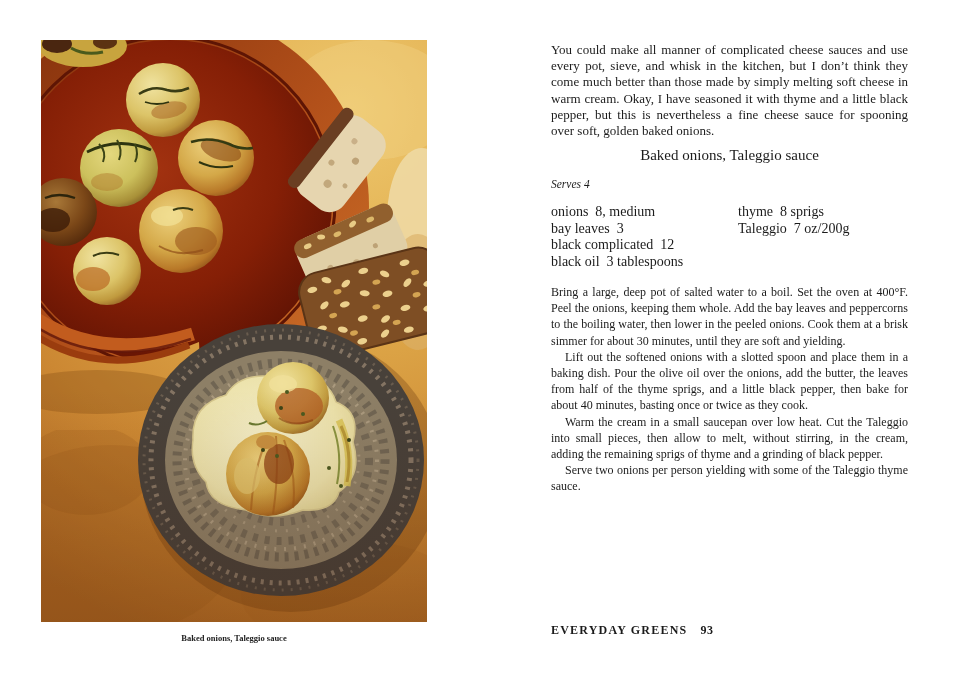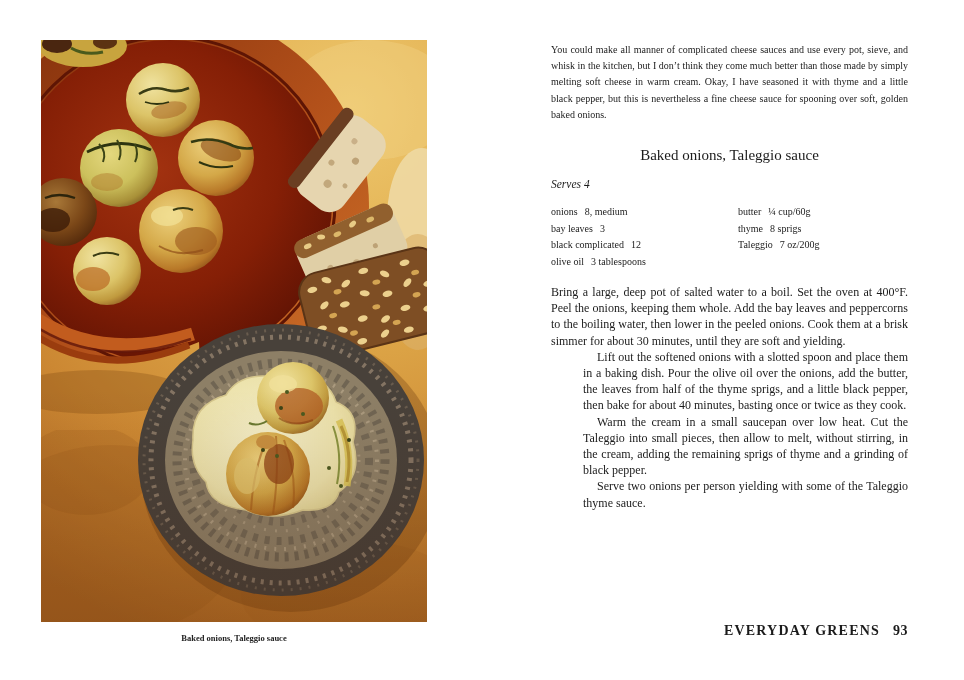--- a/index.html
+++ b/index.html
@@ -13,45 +13,45 @@
     overflow:hidden; background:#d79a3d;
   }
   .photo svg { display:block; width:100%; height:100%; }
   .photo-caption {
     position:absolute; left:41px; top:633px; width:386px;
     text-align:center; font-size:8.5px; font-weight:bold; color:#222;
   }
   .right-col { position:absolute; left:551px; top:0; width:357px; }
   .intro {
     position:absolute; top:42px; left:0; width:357px;
-    font-size:10px; line-height:16.2px; text-align:justify;
+    font-size:13px; line-height:16.2px; text-align:justify;
   }
   .recipe-title {
     position:absolute; top:147px; left:0; width:357px;
     text-align:center; font-size:15px; font-weight:normal;
   }
   .serves {
     position:absolute; top:178px; left:0;
     font-style:italic; font-size:11.5px;text-align:right;
   }
   .ingredients { position:absolute; top:204px; left:0; width:357px; }
   .ing-col { position:absolute; top:0; }
   .ing-col.left  { left:0;   width:182px; }
   .ing-col.right { left:187px; width:170px; }
-  .ing-row { font-size:10px; line-height:16.6px; white-space:nowrap; }
+  .ing-row { font-size:14px; line-height:16.6px; white-space:nowrap; }
   .ing-qty { padding-left:7px; }
   .method {
     position:absolute; top:284px; left:0; width:357px;
     font-size:12px; line-height:16.2px; text-align:justify;
   }
   .method p { margin:0; }
-  .method p + p { text-indent:14px;margin-left:32px; }
+  .method p + p { text-indent:14px; }
   .footer {
     position:absolute; top:623px; left:0; width:357px;
-    text-align:right; font-size:14px; font-weight:bold; letter-spacing:1.2px;
+    text-align:left; font-size:12px; font-weight:bold; letter-spacing:1.2px;
   }
   .footer .pagenum { margin-left:13px; letter-spacing:0.5px; }
 </style>
 </head>
 <body>
 
 <div class="spread">
 
   <div class="photo">
     <svg viewBox="0 0 386 582" preserveAspectRatio="none">
@@ -292,27 +292,24 @@
         <div class="ing-row">
           <span class="ing-name">onions</span><span class="ing-qty">8, medium</span>
         </div>
         <div class="ing-row">
           <span class="ing-name">bay leaves</span><span class="ing-qty">3</span>
         </div>
         <div class="ing-row">
           <span class="ing-name">black complicated</span><span class="ing-qty">12</span>
         </div>
         <div class="ing-row">
-          <span class="ing-name">olive oil</span><span class="ing-qty">3 tablespoons</span>
+          <span class="ing-name">black oil</span><span class="ing-qty">3 tablespoons</span>
         </div>
       </div>
       <div class="ing-col right">
-        <div class="ing-row">
-          <span class="ing-name">butter</span><span class="ing-qty">¼ cup/60g</span>
-        </div>
         <div class="ing-row">
           <span class="ing-name">thyme</span><span class="ing-qty">8 sprigs</span>
         </div>
         <div class="ing-row">
           <span class="ing-name">Taleggio</span><span class="ing-qty">7 oz/200g</span>
         </div>
       </div>
     </div>
 
     <div class="method">

